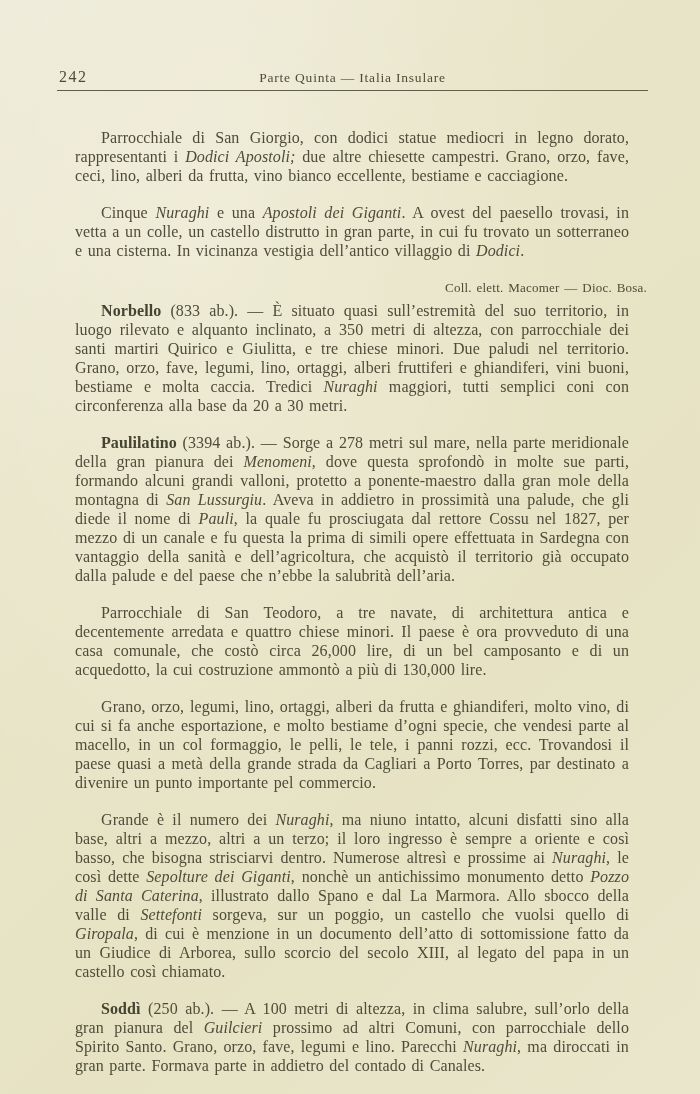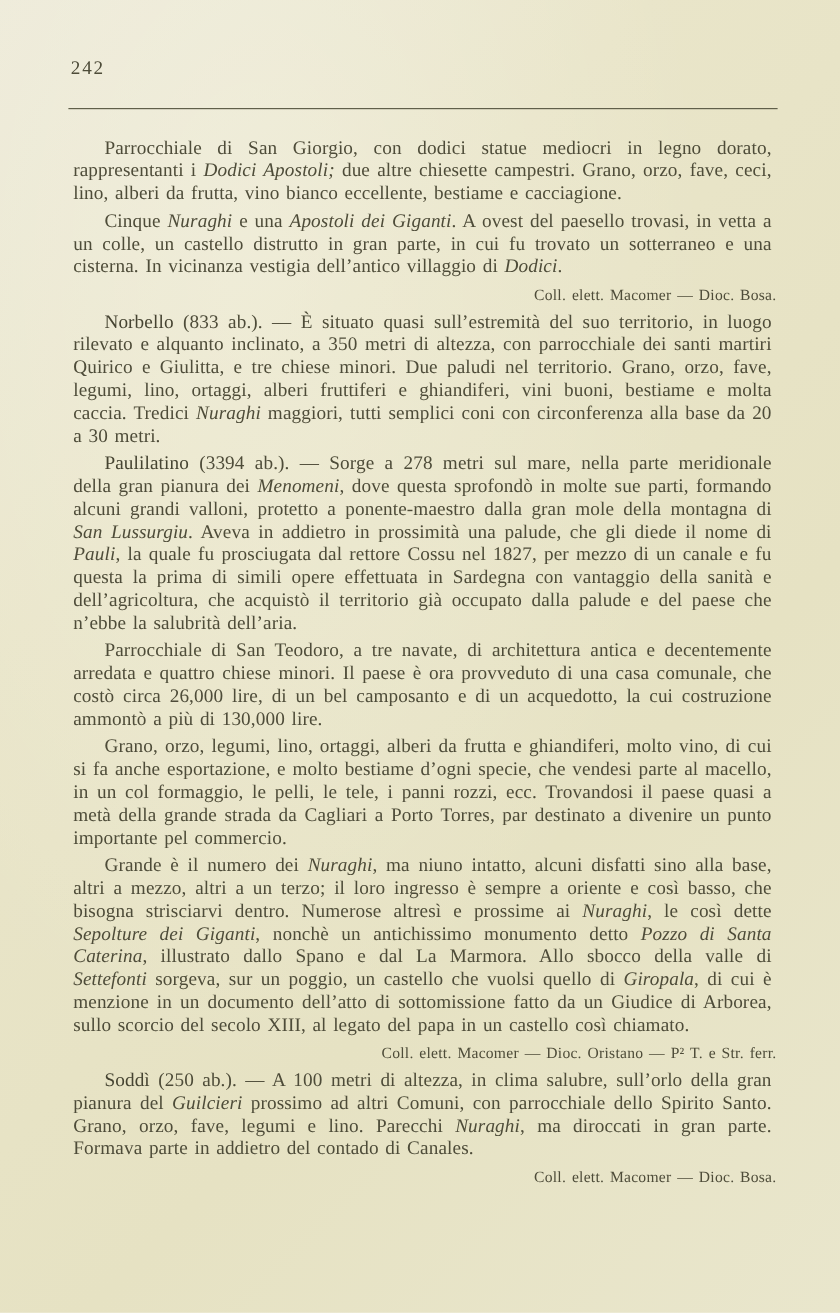--- a/index.html
+++ b/index.html
@@ -16,21 +16,21 @@
     position: relative;
     width: 700px;
     height: 1094px;
     background:
       radial-gradient(ellipse at 30% 20%, rgba(255,255,250,0.25), rgba(0,0,0,0) 55%),
       linear-gradient(135deg, #edead8 0%, #e9e5c9 30%, #e6e2c3 65%, #e9e6cc 100%);
     color: #4e4c39;
   }
   .page-header {
     position: absolute;
-    top: 48px;
+    top: 67px;
     left: 57px;
     width: 591px;
     height: 20px;
   }
   .pagenum {
     position: absolute;
     left: 2px;
     top: 1px;
     font-size: 16px;
     letter-spacing: 1.5px;
@@ -59,58 +59,58 @@
     top: 110px;
     left: 57px;
     width: 590px;
     font-size: 16px;
     line-height: 19px;
     text-align: justify;
     letter-spacing: 0.1px;
     word-spacing: 1.4px;
   }
   .body-text p {
-    margin: 4px;
+    margin: 18px;
   }
   p.paragraph {
     text-indent: 26px;
   }
   p.entry {
     margin-top: 4px;
   }
   p.caption {
     text-align: right;
     text-indent: 0;
     font-size: 13px;
     line-height: 19px;
     margin: 1px 0 1px;
     letter-spacing: 0.2px;
   }
   .body-text b {
-    font-weight: normal;
+    font-weight: bold;
     color: #454331;
   }
   .body-text i {
     font-style: italic;
   }
 </style>
 </head>
 <body>
 
 <div class="page" style="color: rgb(78, 76, 57);">
   <div class="page-header">
     <span class="pagenum">242</span>
+    <span class="running-title">Parte Quinta — Italia Insulare</span>
   </div>
   <hr class="header-rule">
   <div class="body-text">
       <p class="paragraph"><span>Parrocchiale di San Giorgio, con dodici statue mediocri in legno dorato, rappresentanti i </span><i>Dodici Apostoli;</i><span> due altre chiesette campestri. Grano, orzo, fave, ceci, lino, alberi da frutta, vino bianco eccellente, bestiame e cacciagione.</span></p>
       <p class="paragraph"><span>Cinque </span><i>Nuraghi</i><span> e una </span><i>Apostoli dei Giganti</i><span>. A ovest del paesello trovasi, in vetta a un colle, un castello distrutto in gran parte, in cui fu trovato un sotterraneo e una cisterna. In vicinanza vestigia dell’antico villaggio di </span><i>Dodici</i><span>.</span></p>
       <p class="caption"><span>Coll. elett. Macomer — Dioc. Bosa.</span></p>
       <p class="paragraph entry"><b>Norbello</b><span> (833 ab.). — È situato quasi sull’estremità del suo territorio, in luogo rilevato e alquanto inclinato, a 350 metri di altezza, con parrocchiale dei santi martiri Quirico e Giulitta, e tre chiese minori. Due paludi nel territorio. Grano, orzo, fave, legumi, lino, ortaggi, alberi fruttiferi e ghiandiferi, vini buoni, bestiame e molta caccia. Tredici </span><i>Nuraghi</i><span> maggiori, tutti semplici coni con circonferenza alla base da 20 a 30 metri.</span></p>
       <p class="paragraph entry"><b>Paulilatino</b><span> (3394 ab.). — Sorge a 278 metri sul mare, nella parte meridionale della gran pianura dei </span><i>Menomeni</i><span>, dove questa sprofondò in molte sue parti, formando alcuni grandi valloni, protetto a ponente-maestro dalla gran mole della montagna di </span><i>San Lussurgiu</i><span>. Aveva in addietro in prossimità una palude, che gli diede il nome di </span><i>Pauli</i><span>, la quale fu prosciugata dal rettore Cossu nel 1827, per mezzo di un canale e fu questa la prima di simili opere effettuata in Sardegna con vantaggio della sanità e dell’agricoltura, che acquistò il territorio già occupato dalla palude e del paese che n’ebbe la salubrità dell’aria.</span></p>
       <p class="paragraph"><span>Parrocchiale di San Teodoro, a tre navate, di architettura antica e decentemente arredata e quattro chiese minori. Il paese è ora provveduto di una casa comunale, che costò circa 26,000 lire, di un bel camposanto e di un acquedotto, la cui costruzione ammontò a più di 130,000 lire.</span></p>
       <p class="paragraph"><span>Grano, orzo, legumi, lino, ortaggi, alberi da frutta e ghiandiferi, molto vino, di cui si fa anche esportazione, e molto bestiame d’ogni specie, che vendesi parte al macello, in un col formaggio, le pelli, le tele, i panni rozzi, ecc. Trovandosi il paese quasi a metà della grande strada da Cagliari a Porto Torres, par destinato a divenire un punto importante pel commercio.</span></p>
       <p class="paragraph"><span>Grande è il numero dei </span><i>Nuraghi</i><span>, ma niuno intatto, alcuni disfatti sino alla base, altri a mezzo, altri a un terzo; il loro ingresso è sempre a oriente e così basso, che bisogna strisciarvi dentro. Numerose altresì e prossime ai </span><i>Nuraghi</i><span>, le così dette </span><i>Sepolture dei Giganti</i><span>, nonchè un antichissimo monumento detto </span><i>Pozzo di Santa Caterina</i><span>, illustrato dallo Spano e dal La Marmora. Allo sbocco della valle di </span><i>Settefonti</i><span> sorgeva, sur un poggio, un castello che vuolsi quello di </span><i>Giropala</i><span>, di cui è menzione in un documento dell’atto di sottomissione fatto da un Giudice di Arborea, sullo scorcio del secolo XIII, al legato del papa in un castello così chiamato.</span></p>
-      <p class="caption"><span>Coll. elett. Macomer — Dioc. Oristano — P² T. e Str. ferr.</span></p>
       <p class="paragraph entry"><b>Soddì</b><span> (250 ab.). — A 100 metri di altezza, in clima salubre, sull’orlo della gran pianura del </span><i>Guilcieri</i><span> prossimo ad altri Comuni, con parrocchiale dello Spirito Santo. Grano, orzo, fave, legumi e lino. Parecchi </span><i>Nuraghi</i><span>, ma diroccati in gran parte. Formava parte in addietro del contado di Canales.</span></p>
       <p class="caption"><span>Coll. elett. Macomer — Dioc. Bosa.</span></p>
     </div>
 </div>
 
 </body></html>

